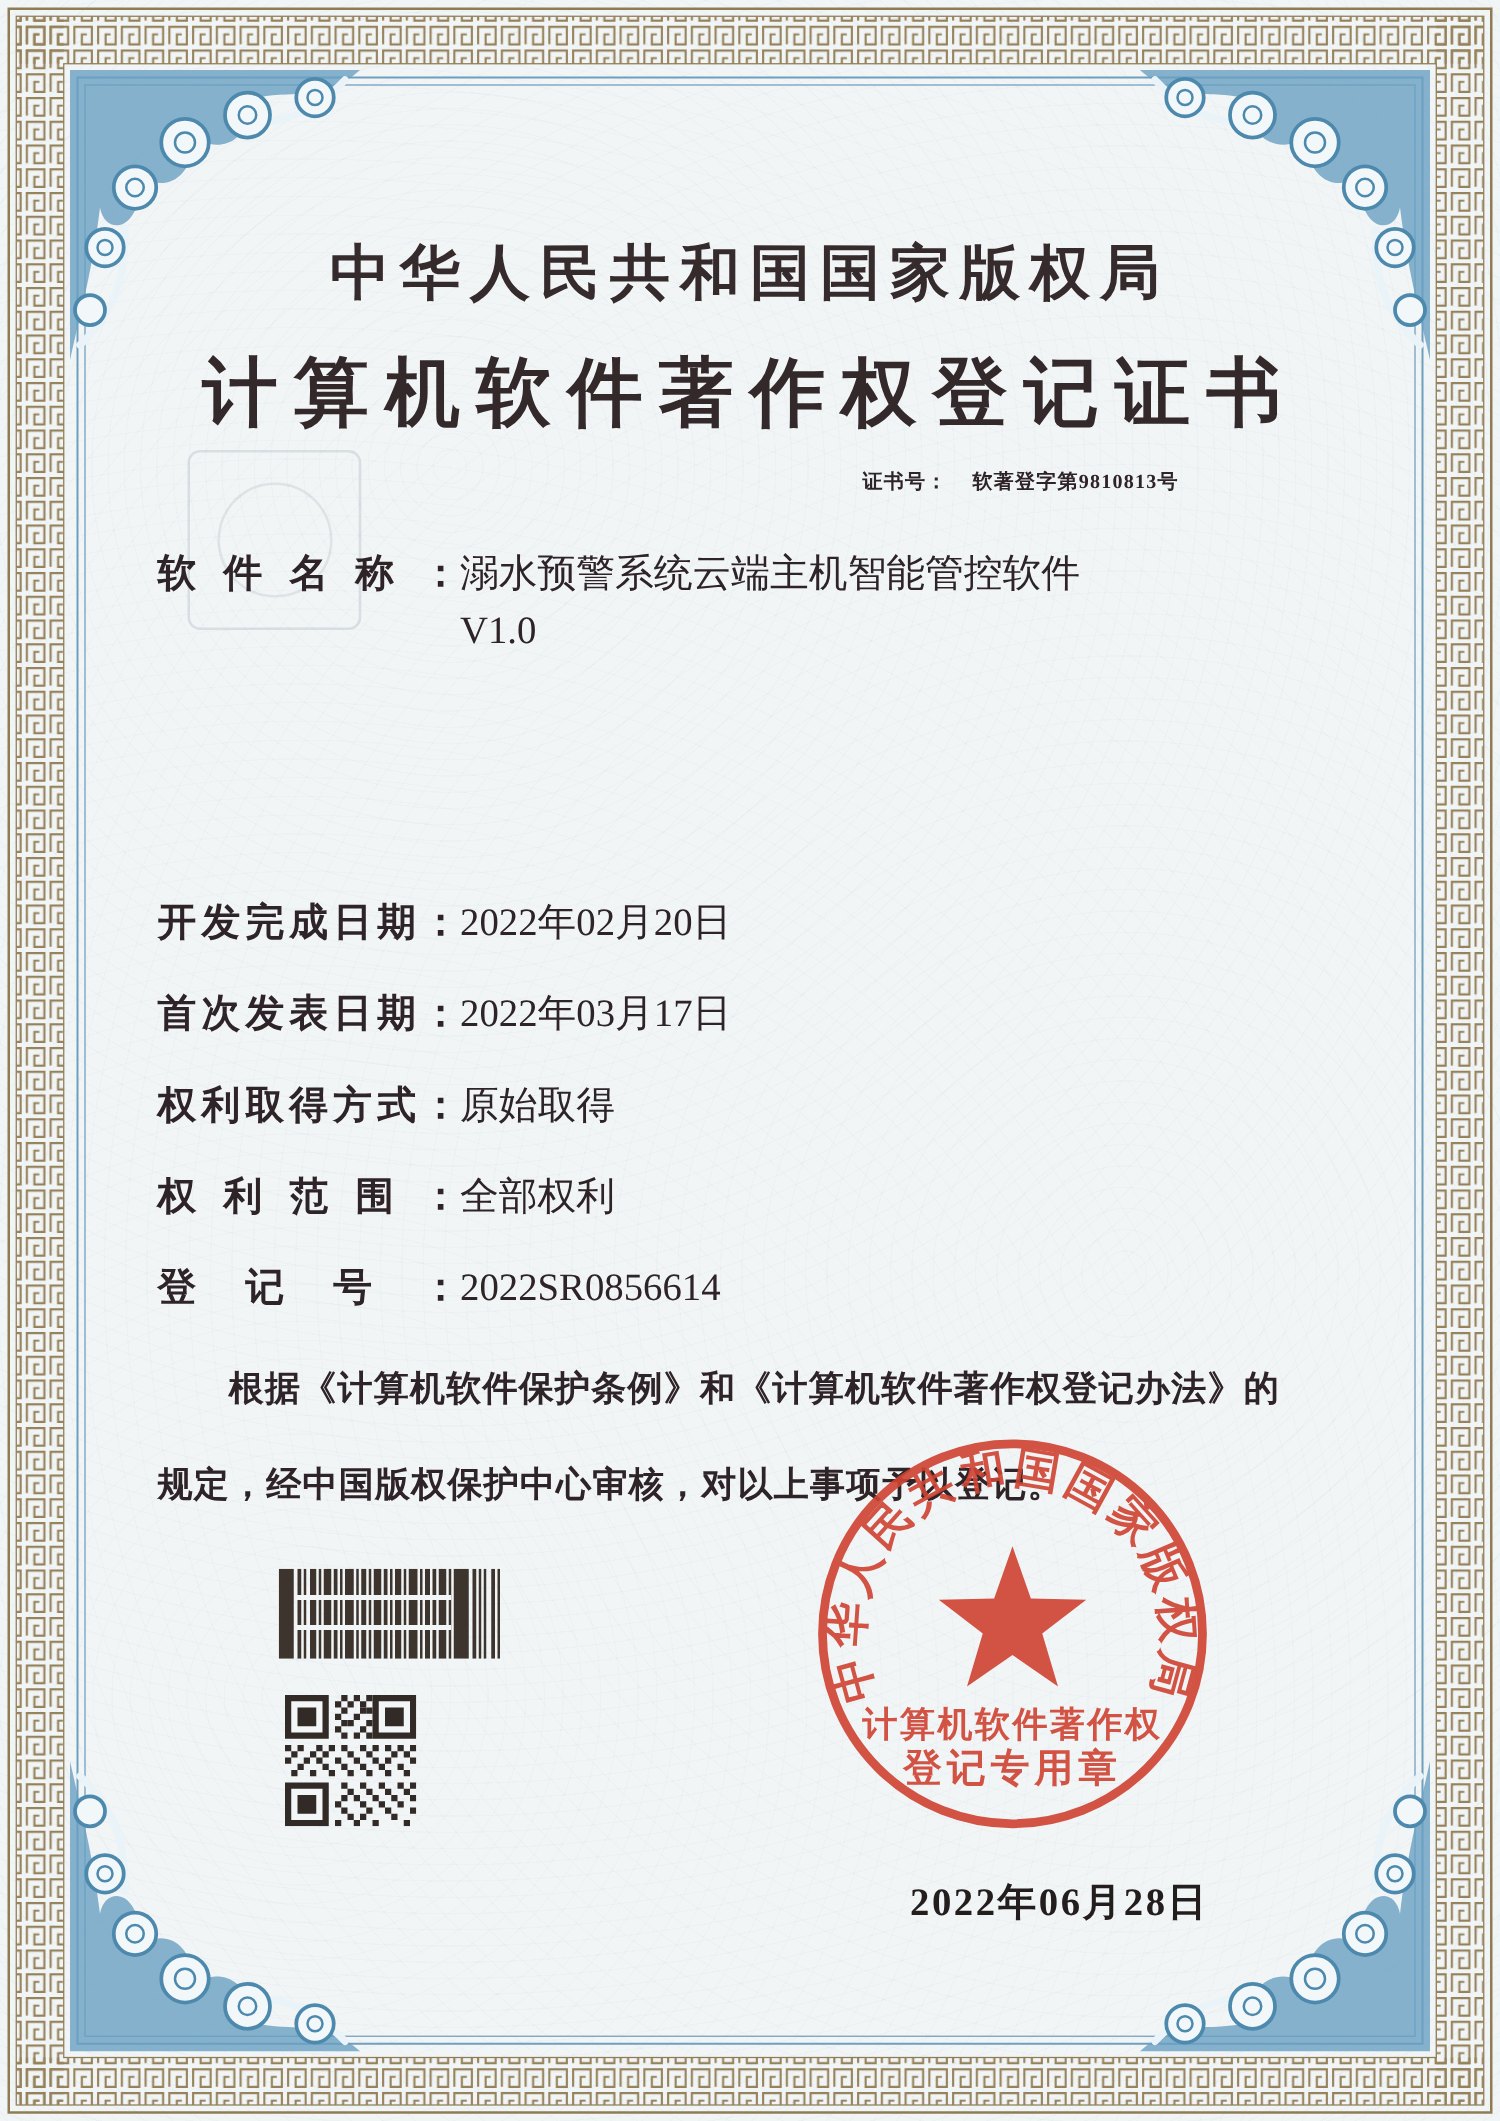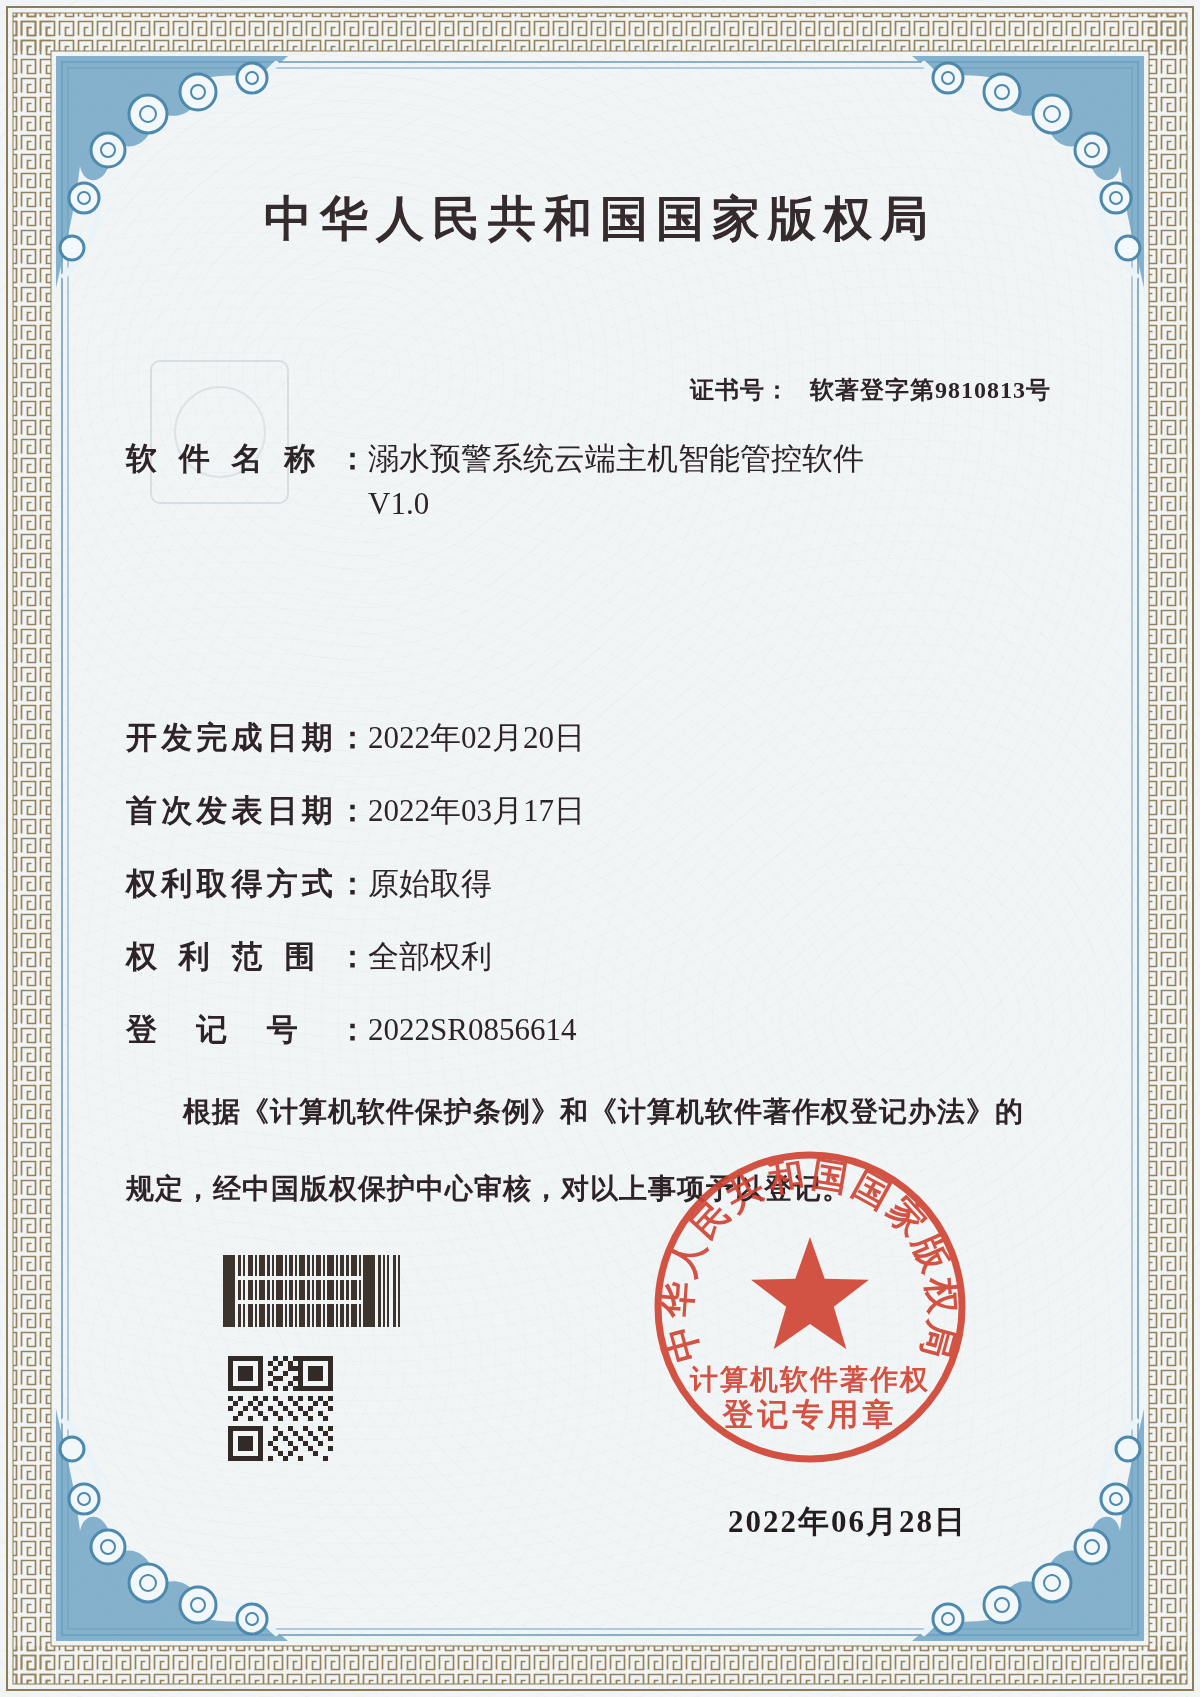--- a/index.html
+++ b/index.html
@@ -20,21 +20,21 @@
     position:absolute;left:150px;top:360px;width:135px;height:140px;
     border:2px solid rgba(150,165,178,0.28);border-radius:10px;z-index:2;
   }
   .watermark::after{
     content:"";position:absolute;left:22px;top:24px;width:88px;height:88px;
     border:2px solid rgba(150,165,178,0.22);border-radius:50%;
   }
   .txt{position:absolute;z-index:4;white-space:nowrap;line-height:1;}
   .authority{top:195px;left:0;width:100%;text-align:center;font-size:48px;font-weight:700;letter-spacing:8px;color:#352a2c;}
   .doc-title{top:284px;left:0;width:100%;text-align:center;font-size:60px;font-weight:700;letter-spacing:13px;color:#33282a;}
-  .certno{top:378px;left:690px;font-size:24px;font-weight:700;letter-spacing:1px;}
+  .certno{top:378px;left:690px;font-size:16px;font-weight:700;letter-spacing:1px;}
   .certno .certno-val{margin-left:20px;}
   .row{left:126px;font-size:31px;}
   .row .label{
     display:inline-block;width:242px;font-weight:700;
     text-align:justify;text-align-last:justify;letter-spacing:0;
   }
   .row .value{font-weight:500;margin-left:0;text-align:center;}
   .value2{left:368px;font-size:31px;font-weight:500;}
   .stmt{font-size:28px;font-weight:700;letter-spacing:1px;}
   .serial{left:185px;top:1494px;font-size:31px;font-weight:600;}
@@ -92,20 +92,21 @@
 
     <use href="#crn" transform="translate(56,56)"></use>
     <use href="#crn" transform="translate(1144,56) scale(-1,1)"></use>
     <use href="#crn" transform="translate(56,1641) scale(1,-1)"></use>
     <use href="#crn" transform="translate(1144,1641) scale(-1,-1)"></use>
   </svg>
 
   <div class="watermark"></div>
 
   <div class="txt authority">中华人民共和国国家版权局</div>
+  <div class="txt doc-title">计算机软件著作权登记证书</div>
 
   <div class="txt certno">
     <span>证书号：</span><span class="certno-val">软著登字第9810813号</span>
   </div>
 
   <div class="txt row" style="top:443px">
     <span class="label">软件名称：</span><span class="value">溺水预警系统云端主机智能管控软件</span>
   </div>
   <div class="txt value2" style="top:488px">V1.0</div>
 

